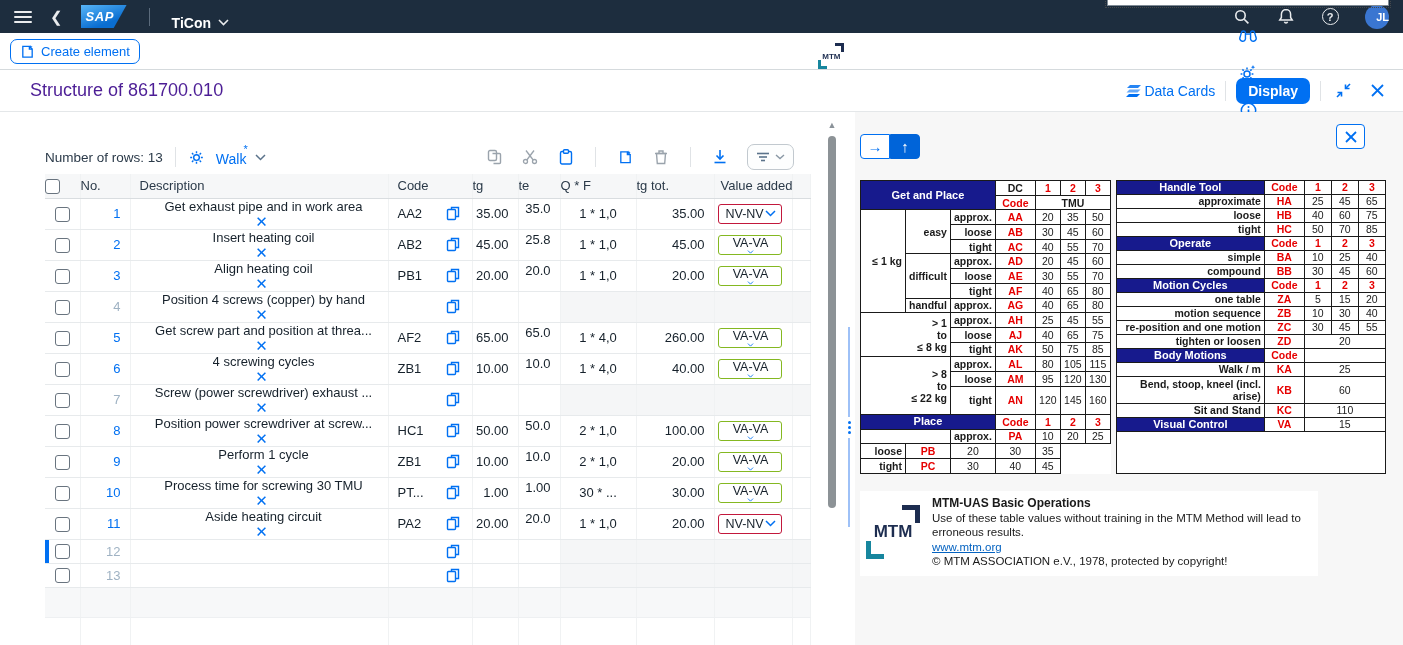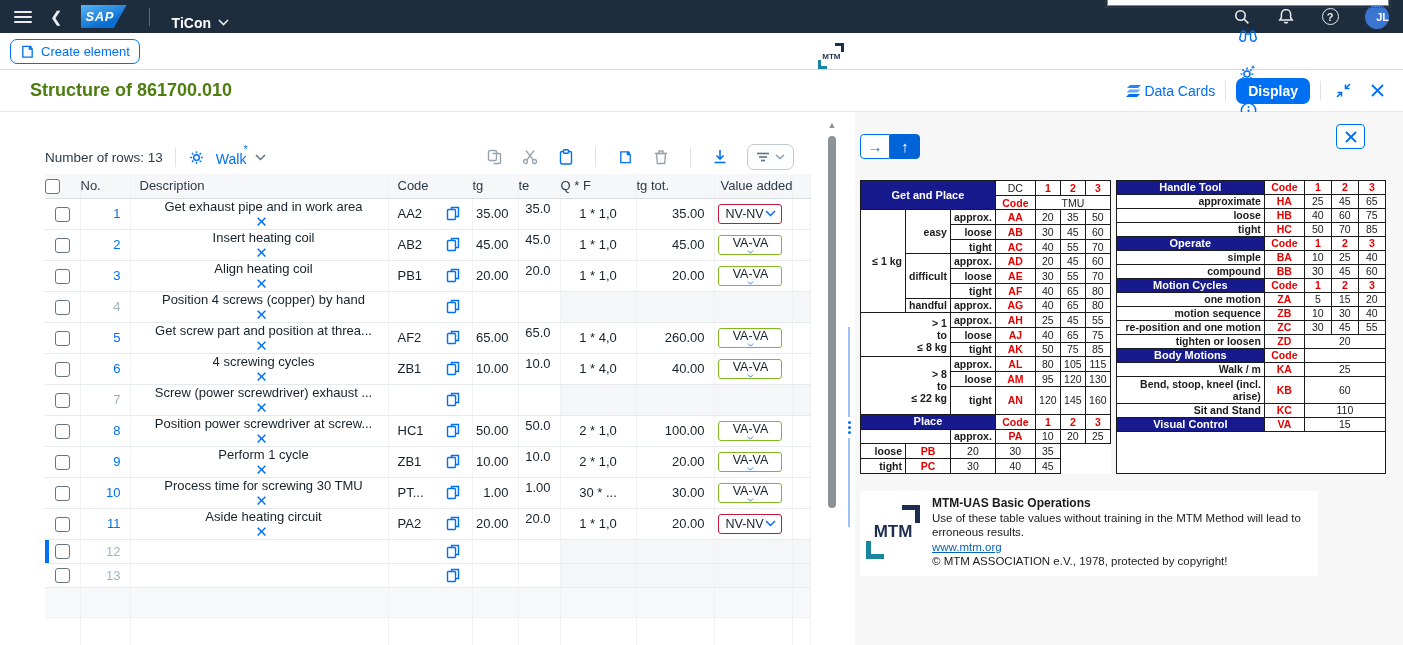--- a/index.html
+++ b/index.html
@@ -36,21 +36,21 @@
   .mtm-sm { width:26px; height:26px; }
   .mtm-sm .txt { font-size:8px; }
   .mtm-sm .br-tr,.mtm-sm .br-bl { width:9px; height:9px; }
   .tb2-right { margin-left:auto; display:flex; align-items:center; gap:20px; padding-right:4px;flex-direction:column; }
   .searchbox { width:282px; height:23px; border:1px solid #7f8a94; outline:1.5px dotted #44484c; outline-offset:1px;
     font-size:13px; font-style:italic; color:#7b8792; padding:0 7px; font-family:"Liberation Sans",sans-serif; }
   .searchbox::placeholder { color:#7b8792; font-style:italic; }
 
   
   .titlerow { height:42px; border-bottom:1px solid #e4e7e9; display:flex; align-items:center; padding:0 14px 0 30px; background:#fff; }
-  .pgtitle { font-size:18px; color:#4d7c0f; font-weight:700; }
+  .pgtitle { font-size:18px; color:#4c1d95; font-weight:400; }
   .titlerow-right { margin-left:auto; display:flex; align-items:center; gap:10px; }
   .lnk { display:flex; align-items:center; gap:2px; color:#0070f2; font-size:14px; cursor:pointer; }
   .vsep { width:1px; height:20px; background:#e0e3e6; }
   .btn-primary { background:#0070f2; color:#fff; font-size:14px; font-weight:bold; border:none; border-radius:7px;
     height:26px; padding:0 12px; cursor:pointer; }
   .icbtn { width:24px; height:24px; display:flex; align-items:center; justify-content:center; cursor:pointer; }
 
   
   .content { display:flex; height:572px; }
   .left { width:810px; padding:28px 0 0 45px; }
@@ -116,21 +116,21 @@
   .pbtn { width:30px; height:25px; border:1px solid #0070f2; background:#fff; color:#0070f2; font-size:15px; font-weight:bold;
     display:flex; align-items:center; justify-content:center; cursor:pointer; border-radius:4px 0 0 4px; }
   .pbtn.sel { background:#0064d9; color:#fff; border-color:#0064d9; border-radius:0 4px 4px 0; }
   .pclose { position:absolute; right:38px; top:12px; width:29px; height:25px; border:1px solid #0070f2; border-radius:4px;
     background:#fff; color:#0070f2; display:flex; align-items:center; justify-content:center; font-size:14px; font-weight:bold; cursor:pointer; }
   .cardwrap { display:flex; gap:5px; margin-top:21px; }
   table.mtm { border-collapse:collapse; background:#fff; }
   table.mtm td { border:1px solid #1a1a1a; font-size:10.5px; color:#1a1a1a; padding:0 3px; text-align:center; height:14px; line-height:1.15; }
   table.mtm td.navy { background:#171a8d; color:#fff; font-weight:bold; font-size:11px; }
   table.mtm td.red { color:#e60000; font-weight:bold; }
-  table.mtm td.bold { font-weight:normal; }
+  table.mtm td.bold { font-weight:bold; }
   table.mtm td.lbl { text-align:right; white-space:pre-line;font-weight:bold; }
   table.mtm td.tall { height:27px; }
   table.mtm td.filler { height:42px; border-top:1px solid #1a1a1a; }
   .attrib { margin-top:17px; background:#fff; width:458px; display:flex; gap:12px; padding:5px 8px 7px 6px; align-items:center; }
   .mtm-lg { width:54px; height:54px; flex:none; }
   .mtm-lg .txt { font-size:17px; }
   .mtm-lg .br-tr,.mtm-lg .br-bl { width:18px; height:18px; }
   .mtm-lg .br-tr { border-width:5px; }
   .mtm-lg .br-bl { border-width:5px; }
   .attrib-text { font-size:11.5px; color:#1a1a1a; line-height:1.25; }
@@ -423,21 +423,21 @@
                 <span class="ctext">AB2</span>
                 <span class="cpic">
                   <svg width="14" height="15" viewBox="0 0 14 15">
                     <rect x="1.5" y="3.5" width="8" height="10" rx="1" fill="none" stroke="#0070f2" stroke-width="1.4"></rect>
                     <path d="M5.5 3.5V1.5h7v9h-3" fill="none" stroke="#0070f2" stroke-width="1.4"></path>
                   </svg>
                 </span>
               </div>
             </td>
             <td class="rnum">45.00</td>
-            <td class="rnum te">45.0</td>
+            <td class="rnum te">25.8</td>
             <td class="qf">1 * 1,0</td>
             <td class="rnum">45.00</td>
             <td class="vacell">
               <div class="vasel va">
                 <span>VA-VA</span>
                 <svg width="11" height="7" viewBox="0 0 11 7">
                   <polyline points="1,1 5.5,5.5 10,1" fill="none" stroke="#0070f2" stroke-width="1.5"></polyline>
                 </svg>
               </div>
             </td>
@@ -1098,21 +1098,21 @@
               <td>60</td>
             </tr>
             <tr>
               <td class="navy">Motion Cycles</td>
               <td class="red">Code</td>
               <td class="red">1</td>
               <td class="red">2</td>
               <td class="red">3</td>
             </tr>
             <tr>
-              <td class="lbl">one motion</td>
+              <td class="lbl">one table</td>
               <td class="red">ZA</td>
               <td>5</td>
               <td>15</td>
               <td>20</td>
             </tr>
             <tr>
               <td class="lbl">motion sequence</td>
               <td class="red">ZB</td>
               <td>10</td>
               <td>30</td>

